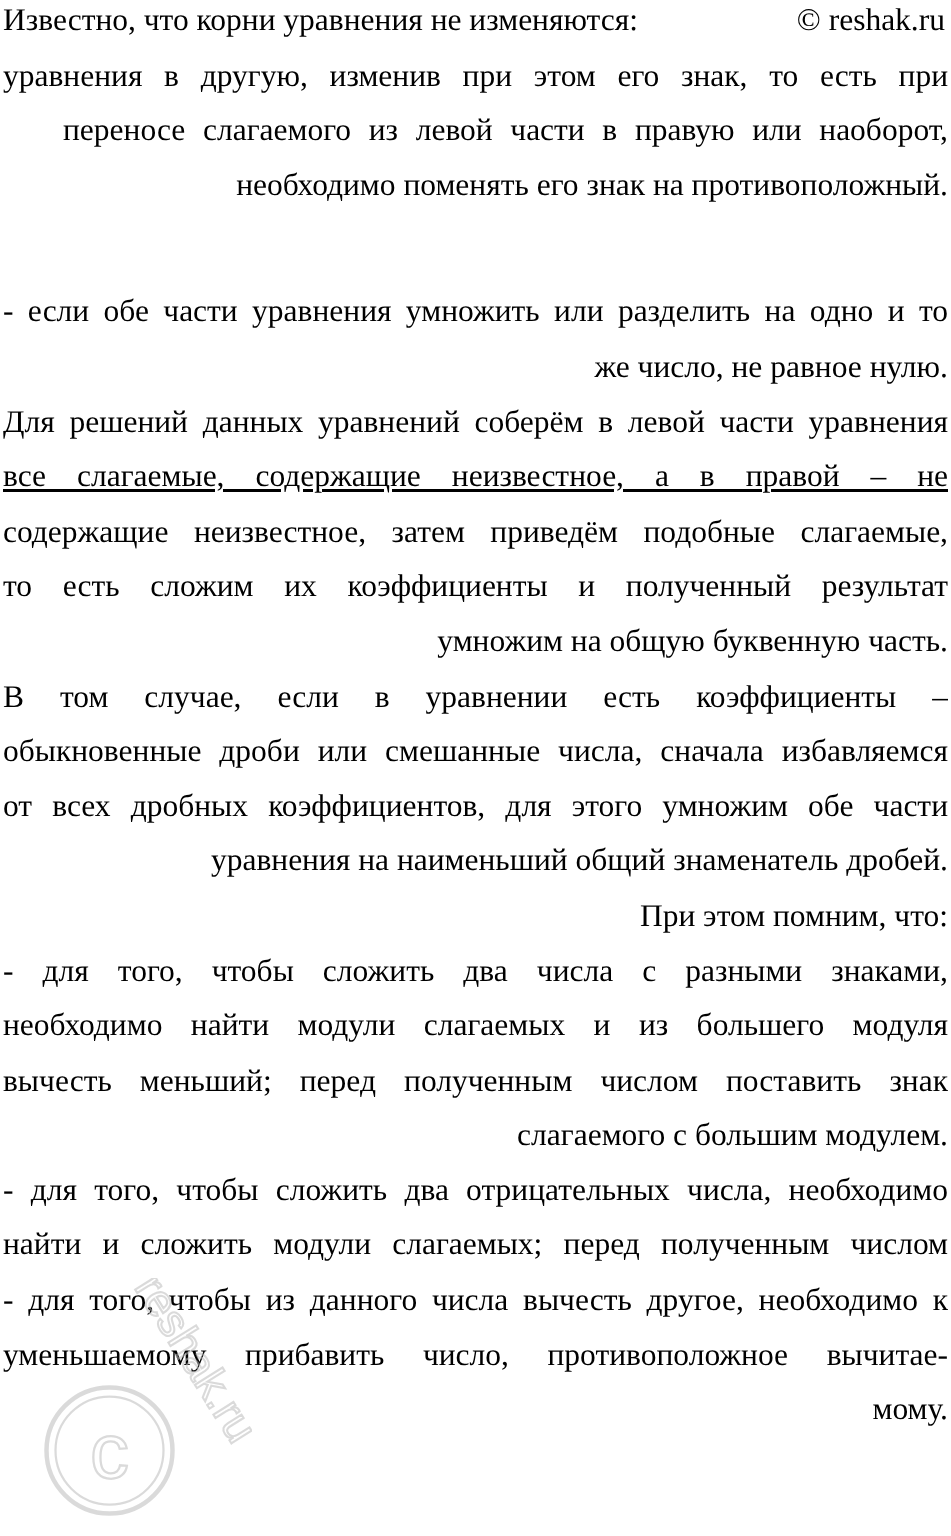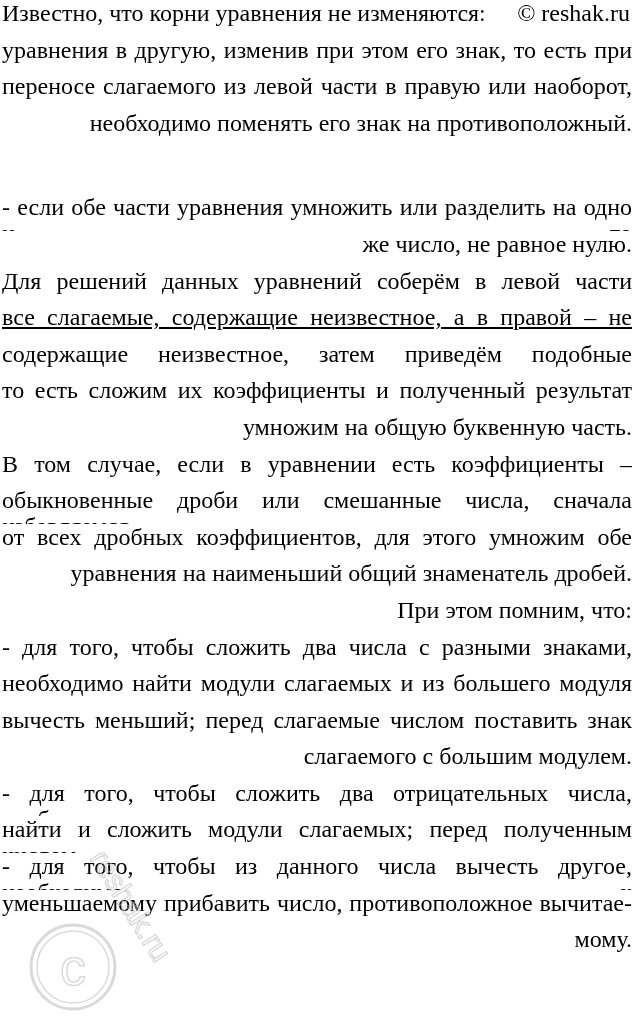--- a/index.html
+++ b/index.html
@@ -17,21 +17,21 @@
     }
     .page {
       position: absolute;
       left: 2px;
       top: 0;
       width: 630px;
     }
     .line {
       height: 36.6px;
       line-height: 26px;
-      font-size: 24px;
+      font-size: 21px;
       white-space: nowrap;
       overflow: visible;
       position: relative;
     }
     .line.just {
       text-align: justify;
       text-align-last: justify;
     }
     .line.left {
       text-align: right;
@@ -56,37 +56,37 @@
 </head>
 <body>
 
 <div class="page">
   <div class="line header-line">
     <span>Известно, что корни уравнения не изменяются:</span>
     <span class="copyright">© reshak.ru</span>
   </div>
   <div id="body-lines">
       <div class="line just" style="white-space: normal; height: 36.6px; overflow: hidden;">уравнения в другую, изменив при этом его знак, то есть при</div>
-      <div class="line just" style="white-space: normal; height: 36.6px; overflow: hidden;">переносе слагаемого из левой части в правую или наоборот,</div>
+      <div class="line just" style="white-space: normal; height: 36.6px; overflow: hidden; margin-left: 40px;">переносе слагаемого из левой части в правую или наоборот,</div>
       <div class="line left">необходимо поменять его знак на противоположный.</div>
       <div class="line just" style="white-space: normal; height: 36.6px; overflow: hidden; margin-top: 48px;">- если обе части уравнения умножить или разделить на одно и то</div>
       <div class="line left">же число, не равное нулю.</div>
       <div class="line just" style="white-space: normal; height: 36.6px; overflow: hidden;">Для решений данных уравнений соберём в левой части уравнения</div>
       <div class="line just" style="white-space: normal; height: 36.6px; overflow: hidden; text-decoration: underline;">все слагаемые, содержащие неизвестное, а в правой – не</div>
       <div class="line just" style="white-space: normal; height: 36.6px; overflow: hidden;">содержащие неизвестное, затем приведём подобные слагаемые,</div>
       <div class="line just" style="white-space: normal; height: 36.6px; overflow: hidden;">то есть сложим их коэффициенты и полученный результат</div>
       <div class="line left">умножим на общую буквенную часть.</div>
       <div class="line just" style="white-space: normal; height: 36.6px; overflow: hidden;">В том случае, если в уравнении есть коэффициенты –</div>
       <div class="line just" style="white-space: normal; height: 36.6px; overflow: hidden;">обыкновенные дроби или смешанные числа, сначала избавляемся</div>
       <div class="line just" style="white-space: normal; height: 36.6px; overflow: hidden;">от всех дробных коэффициентов, для этого умножим обе части</div>
       <div class="line left">уравнения на наименьший общий знаменатель дробей.</div>
       <div class="line left">При этом помним, что:</div>
       <div class="line just" style="white-space: normal; height: 36.6px; overflow: hidden;">- для того, чтобы сложить два числа с разными знаками,</div>
       <div class="line just" style="white-space: normal; height: 36.6px; overflow: hidden;">необходимо найти модули слагаемых и из большего модуля</div>
-      <div class="line just" style="white-space: normal; height: 36.6px; overflow: hidden;">вычесть меньший; перед слагаемые числом поставить знак</div>
+      <div class="line just" style="white-space: normal; height: 36.6px; overflow: hidden;">вычесть меньший; перед полученным числом поставить знак</div>
       <div class="line left">слагаемого с большим модулем.</div>
       <div class="line just" style="white-space: normal; height: 36.6px; overflow: hidden;">- для того, чтобы сложить два отрицательных числа, необходимо</div>
       <div class="line just" style="white-space: normal; height: 36.6px; overflow: hidden;">найти и сложить модули слагаемых; перед полученным числом</div>
       <div class="line just" style="white-space: normal; height: 36.6px; overflow: hidden;">- для того, чтобы из данного числа вычесть другое, необходимо к</div>
       <div class="line just" style="white-space: normal; height: 36.6px; overflow: hidden;">уменьшаемому прибавить число, противоположное вычитае-</div>
       <div class="line left">мому.</div>
     </div>
 </div>
 
 <svg class="watermark" viewBox="0 0 150 170">

